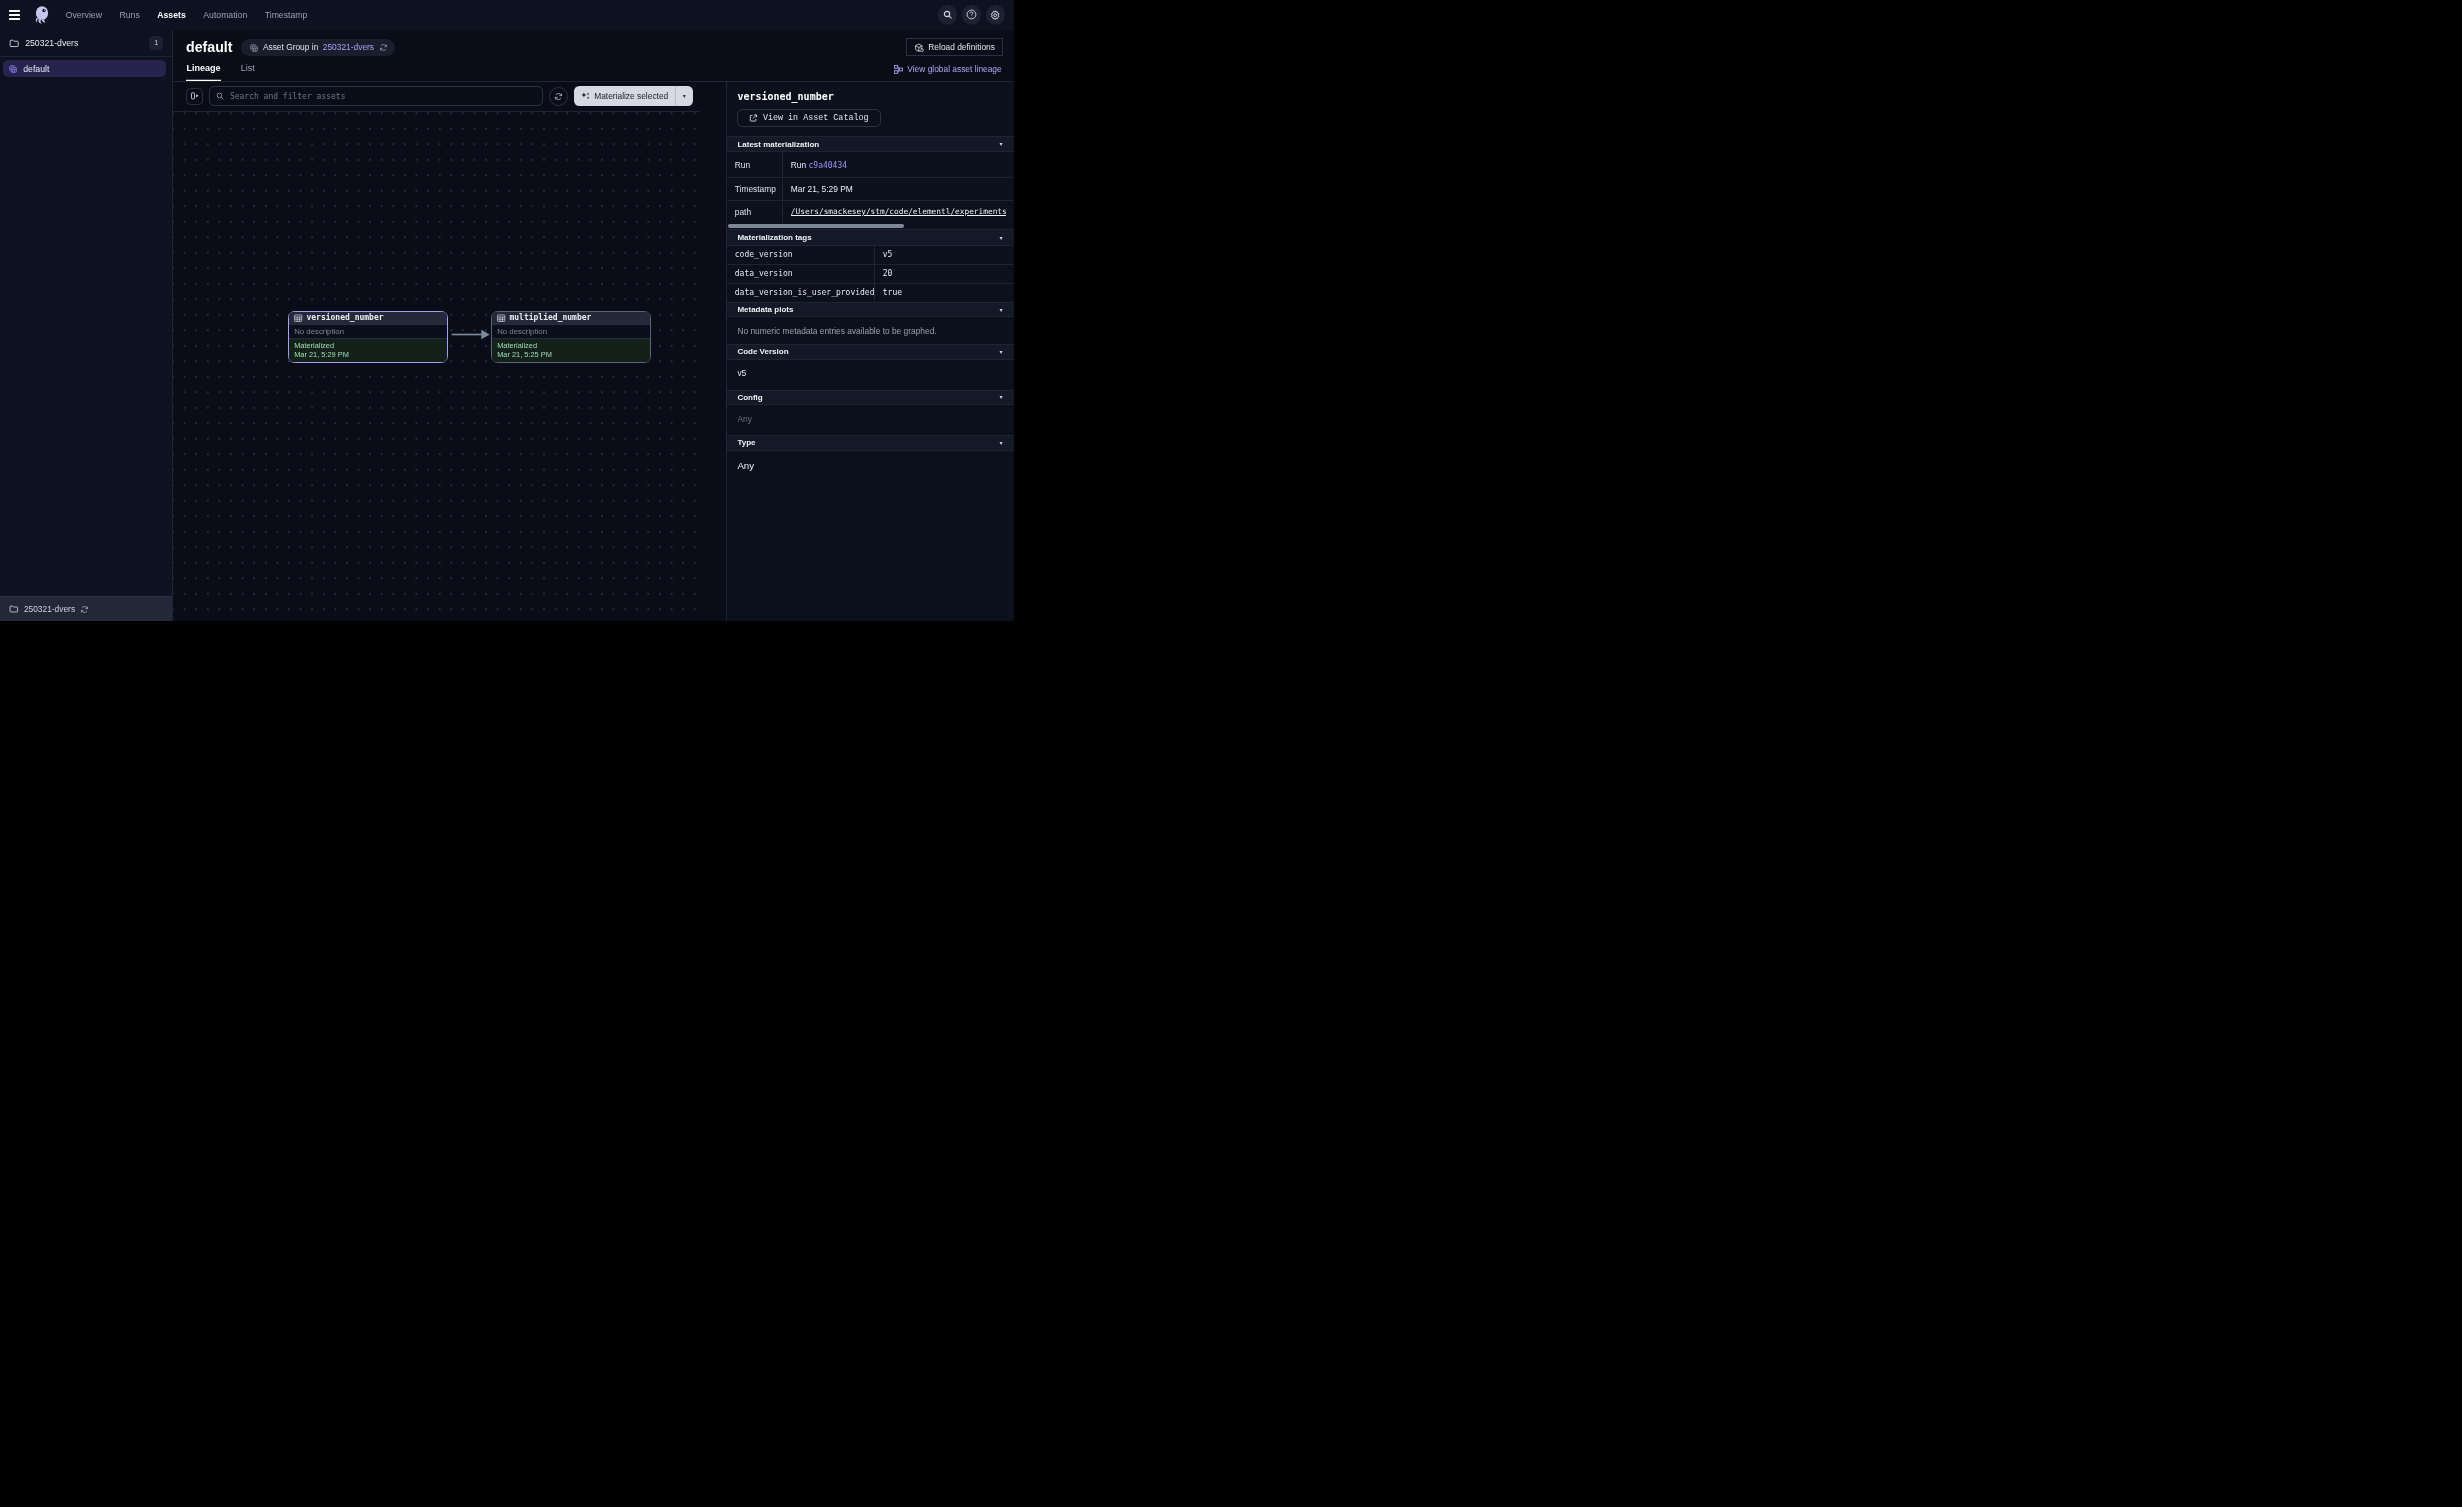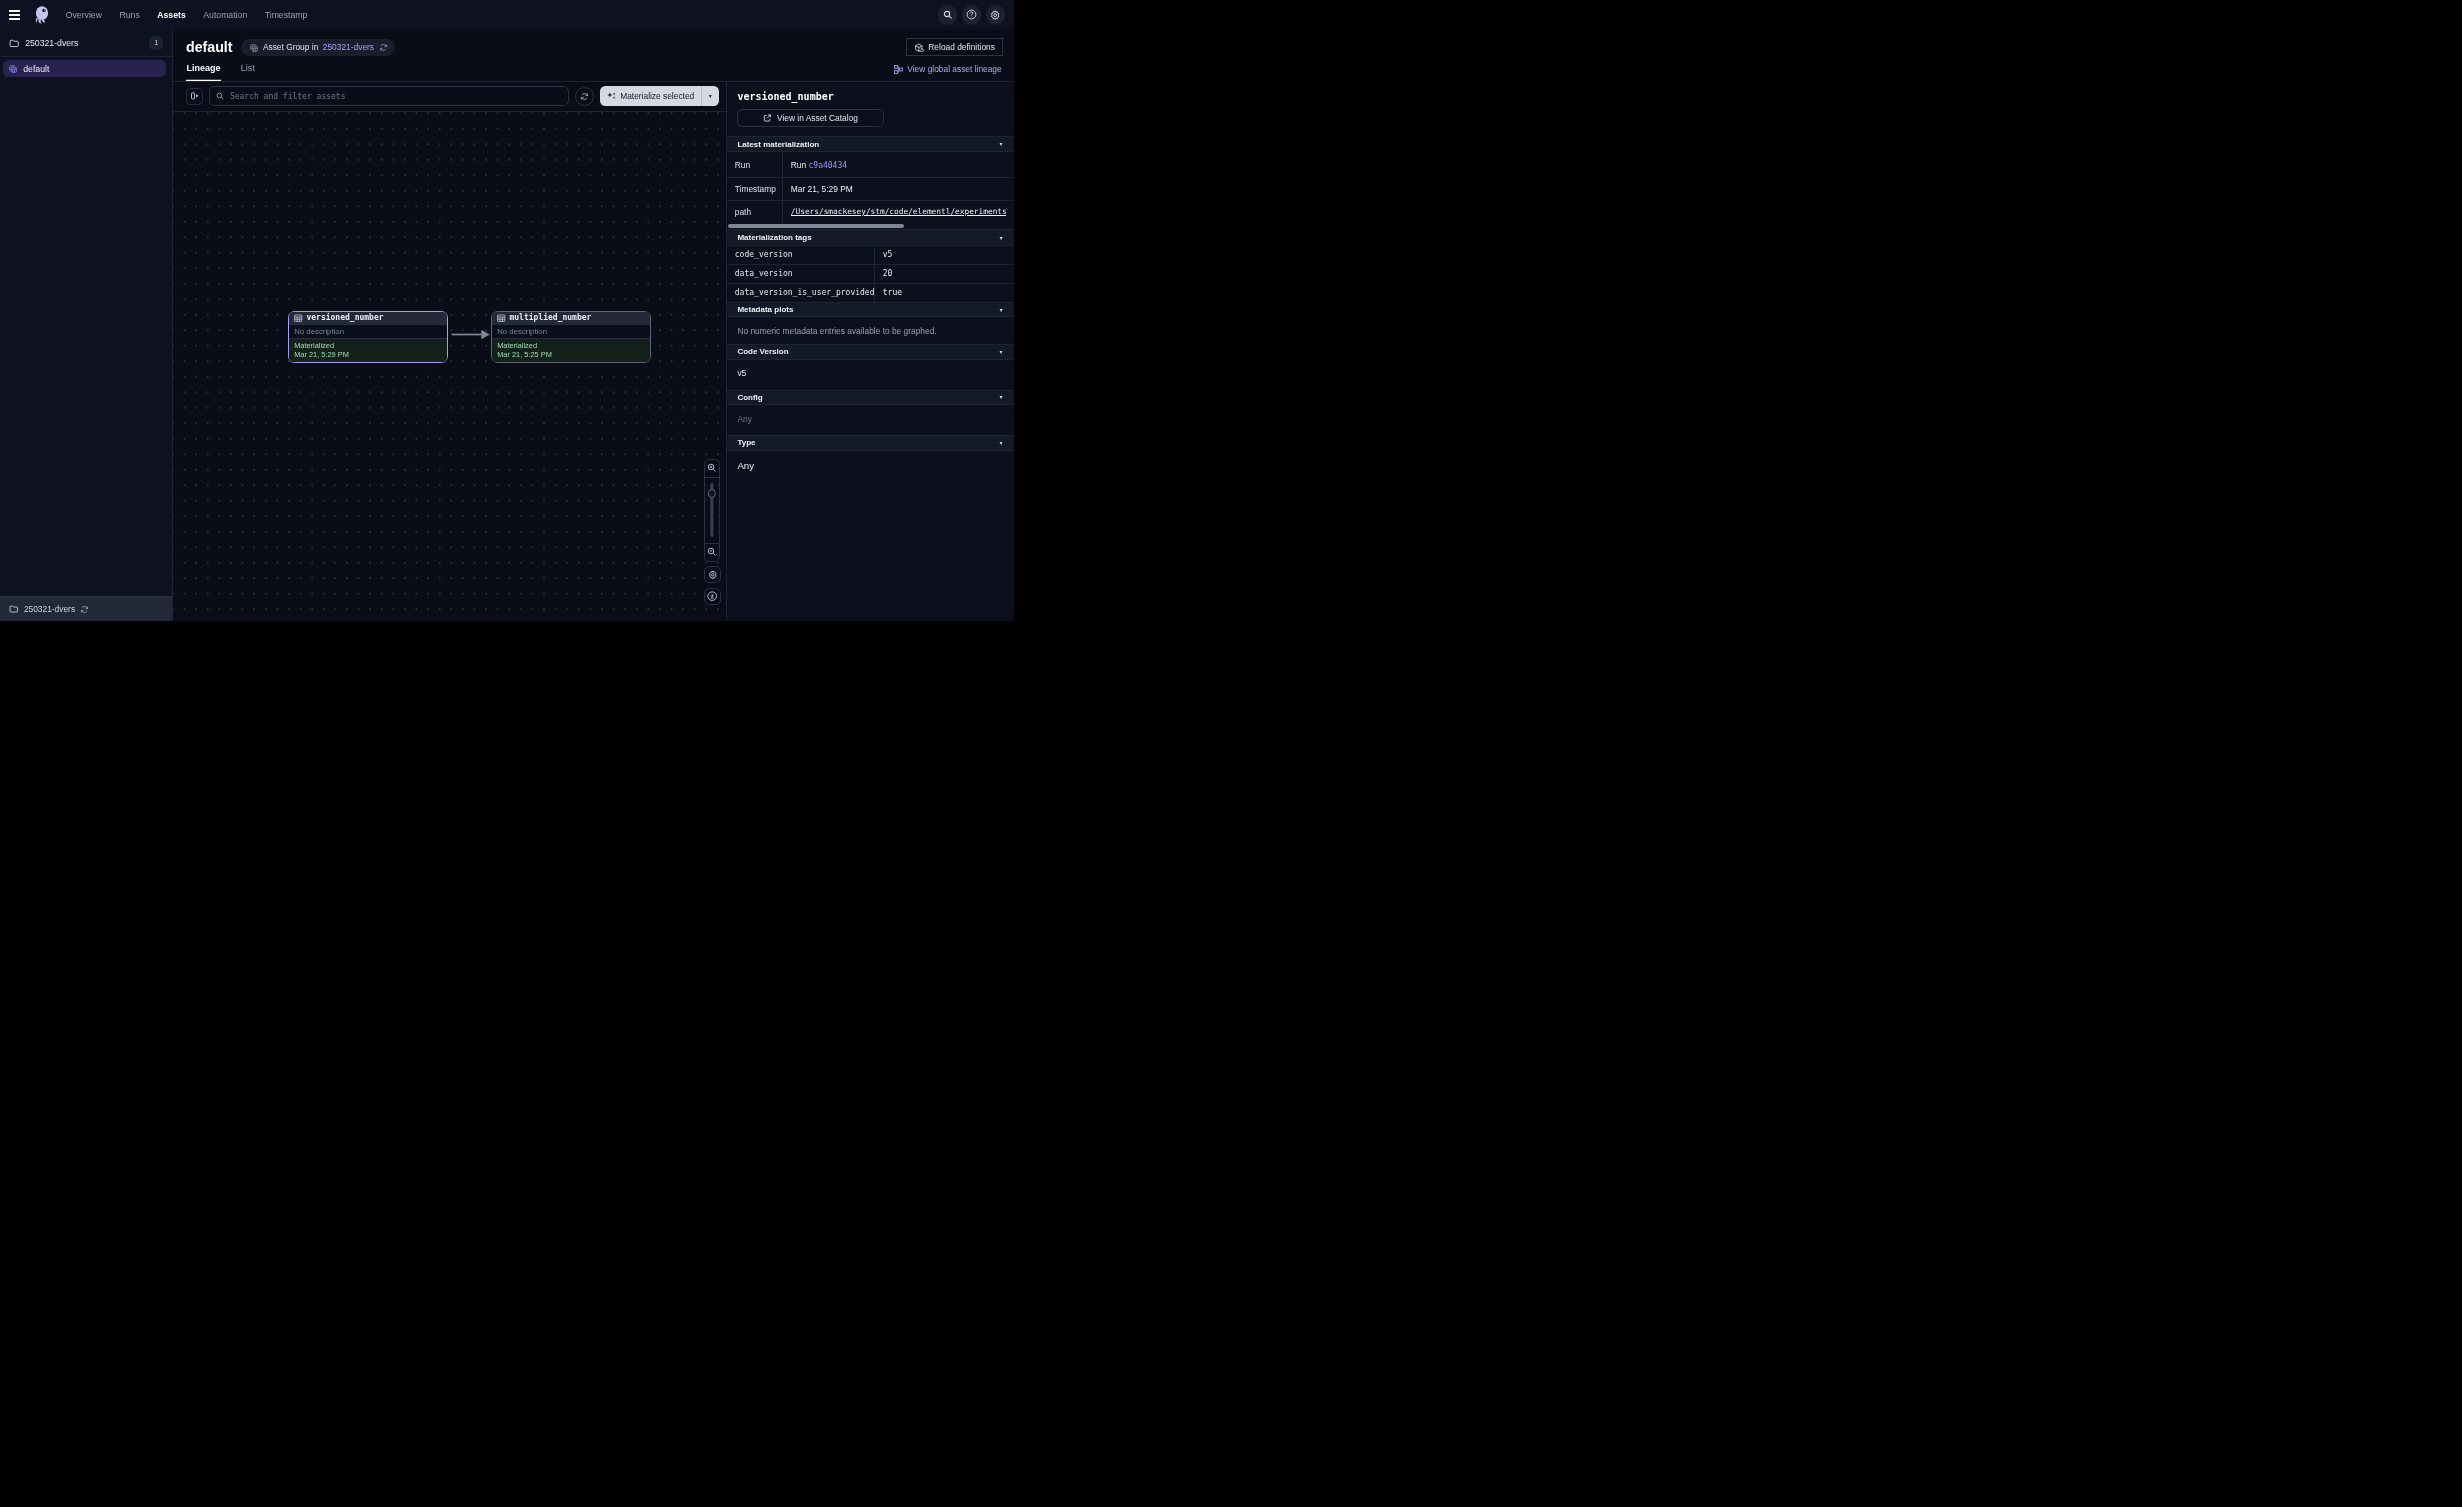--- a/index.html
+++ b/index.html
@@ -52,21 +52,21 @@
   .badge-pill{margin-left:8.4px;display:flex;align-items:flex-end;gap:4.5px;background:#191e2d;border-radius:9px;padding:3.2px 7.8px;font-size:8.4px;color:#dfe3ec;}
   .badge-pill .link{color:var(--accent);cursor:pointer;}
   .reload-btn{margin-left:auto;display:flex;align-items:center;gap:4.5px;border:0.6px solid var(--border-strong);border-radius:0;height:18px;padding:0 7.1px;font-size:8.4px;color:#e3e6ee;cursor:pointer;background:transparent;}
   .tabsrow{display:flex;align-items:flex-end;padding:0 12.3px 0 13px;border-bottom:0.6px solid var(--border);margin-top:1.3px;}
   .tab{font-size:9px;color:var(--text-dim);padding:5.8px 0.6px 7.1px;cursor:pointer;}
   .tab + .tab{margin-left:19px;}
   .tab.active{color:#fff;font-weight:600;box-shadow:inset 0 -1.3px 0 #fff;}
   .global-link{margin-left:auto;display:flex;align-items:center;gap:3.9px;color:#b0a7f4;font-size:8.4px;padding-bottom:6.5px;cursor:pointer;}
 
   
-  .content{flex:1;display:flex;min-height:0;}
+  .content{flex:1;display:flex;min-height:0;gap:26px;}
   .lineage{flex:1;display:flex;flex-direction:column;min-width:0;}
   .toolbar{height:30px;display:flex;align-items:center;gap:5.8px;padding:0 7.1px 0 13px;border-bottom:0.6px solid var(--border);}
   .sq-btn{width:17px;height:17px;border:0.6px solid var(--border-strong);border-radius:4.5px;display:flex;align-items:center;justify-content:center;color:#c6cbd8;cursor:pointer;background:transparent;}
   .searchbox{flex:1;height:19.4px;border:0.6px solid var(--border-strong);border-radius:5.2px;display:flex;align-items:center;gap:5.2px;padding:0 6.5px;color:#8b93a6;}
   .searchbox input{flex:1;background:transparent;border:none;outline:none;color:#dfe3ec;font-family:"DejaVu Sans Mono", monospace;font-size:8px;}
   .searchbox input::placeholder{color:#6d7689;}
   .round-btn{width:19px;height:19px;border:0.6px solid var(--border-strong);border-radius:50%;display:flex;align-items:center;justify-content:center;color:#aeb4c4;cursor:pointer;background:transparent;}
   .mat-btn{height:19.4px;display:flex;align-items:center;border-radius:5.2px;background:#d6d8e2;color:#171c2e;font-size:8.4px;font-weight:500;cursor:pointer;overflow:hidden;}
   .mat-btn .main-part{display:flex;align-items:center;gap:4.5px;padding:0 7.1px;height:100%;}
   .mat-btn .divider{width:0.6px;height:100%;background:#b9bcca;}
@@ -88,21 +88,21 @@
   .zoom-btn{height:17px;display:flex;align-items:center;justify-content:center;color:#c6cbd8;cursor:pointer;}
   .zoom-slider{height:67px;border-top:0.6px solid var(--border-strong);border-bottom:0.6px solid var(--border-strong);position:relative;}
   .zoom-track{position:absolute;left:50%;transform:translateX(-50%);top:5.2px;bottom:5.2px;width:3.2px;border-radius:1.9px;background:#39404f;cursor:pointer;}
   .zoom-handle{position:absolute;left:50%;transform:translateX(-50%);top:11.6px;width:8.4px;height:8.4px;border-radius:50%;border:1.3px solid #5c6578;background:#111524;cursor:grab;}
   .ctrl-btn{margin-top:4.5px;width:17px;height:17px;border:0.6px solid var(--border-strong);border-radius:5.2px;display:flex;align-items:center;justify-content:center;color:#c6cbd8;cursor:pointer;background:rgba(10,13,23,.6);}
 
   
   .rightpanel{width:288px;border-left:0.6px solid var(--border);background:var(--bg-panel);display:flex;flex-direction:column;overflow:hidden;}
   .rp-top{padding:9px 10.4px 9px;}
   .rp-title{font-family:"DejaVu Sans Mono", monospace;font-weight:700;font-size:10px;color:#fff;margin-bottom:7.8px;}
-  .rp-btn{display:inline-flex;align-items:center;gap:5.2px;height:18px;padding:0 25px;border:0.6px solid var(--border-strong);border-radius:5.2px;font-size:8.4px;color:#e3e6ee;cursor:pointer;background:transparent;}
+  .rp-btn{display:inline-flex;align-items:center;gap:5.2px;height:18px;padding:0 11px;border:0.6px solid var(--border-strong);border-radius:5.2px;font-size:8.4px;color:#e3e6ee;cursor:pointer;background:transparent;font-family:Liberation Mono, monospace;}
   .section-hdr{background:var(--bg-header);border-top:0.6px solid var(--border);border-bottom:0.6px solid var(--border);padding:2.6px 10.4px;height:15.5px;display:flex;align-items:center;cursor:pointer;}
   .section-hdr .t{font-size:8px;font-weight:700;color:#f0f2f7;flex:1;}
   .section-hdr .caret{font-size:5.2px;color:#ced2de;}
   .kv{display:flex;border-bottom:0.6px solid var(--border);}
   .kv:last-child{border-bottom:none;}
   .kv .k{width:56px;flex:none;padding:7.8px 7.8px;font-size:8.4px;color:#dfe3ec;border-right:0.6px solid var(--border);}
   .kv .v{flex:1;padding:7.8px 7.8px;font-size:8.4px;color:#eceef4;min-width:0;}
   .kv.slim .k, .kv.slim .v{padding:5.8px 7.8px;}
   .runlink{color:var(--link);font-family:"DejaVu Sans Mono", monospace;font-size:8px;cursor:pointer;}
   .pathlink{font-family:"DejaVu Sans Mono", monospace;font-size:7.8px;color:#f0f2f7;text-decoration:underline;white-space:nowrap;display:block;overflow:hidden;cursor:pointer;}

